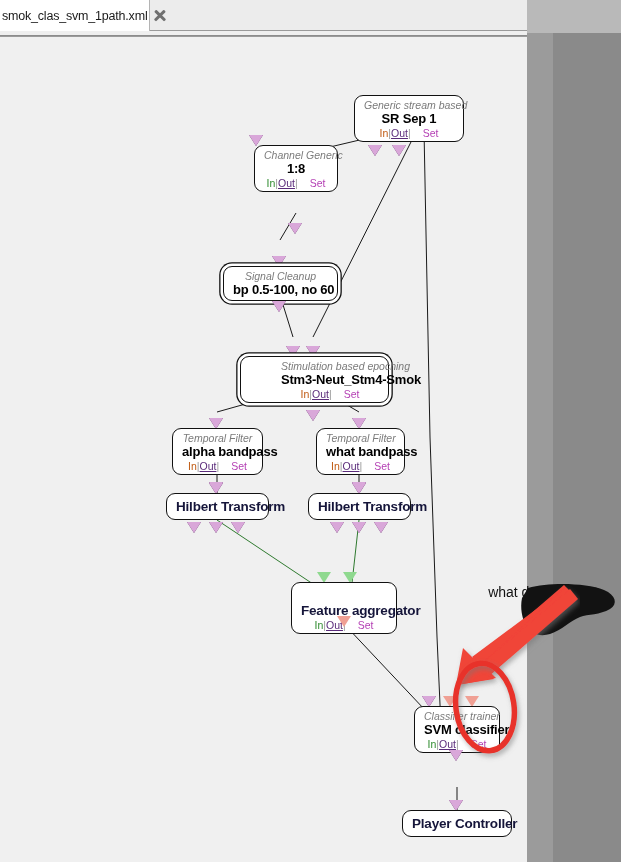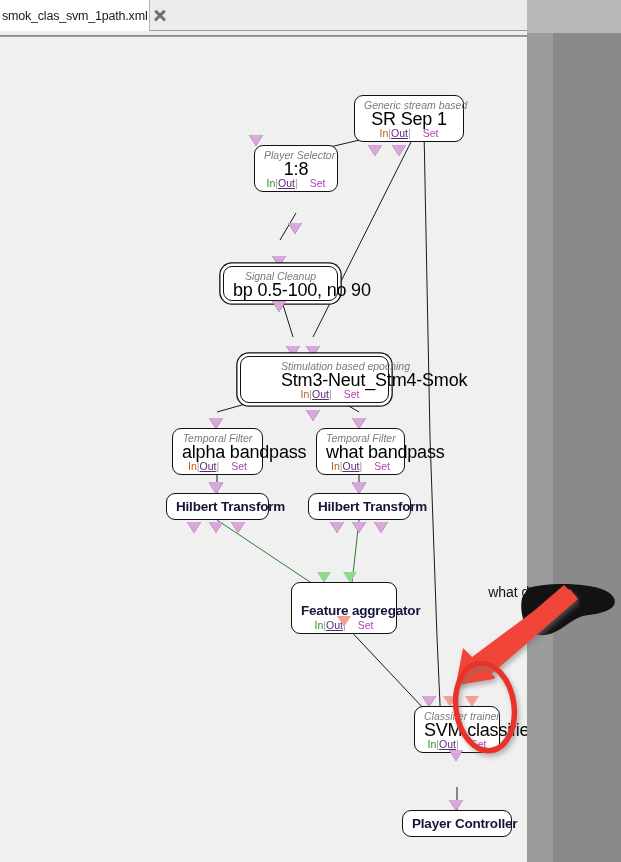--- a/index.html
+++ b/index.html
@@ -108,22 +108,22 @@
     box-shadow: 0 0 0 2.5px #ffffff, 0 0 0 3.8px #111;
   }
   .node .subtitle {
     font-size: 10.5px;
     font-style: italic;
     color: #7b7b7b;
     line-height: 12px;
     white-space: nowrap;
   }
   .node .title {
-    font-size: 18px;
-    font-weight: normal;
+    font-size: 13px;
+    font-weight: bold;
     color: #000;
     line-height: 16px;
     white-space: nowrap;
     letter-spacing: -0.2px;
   }
   .node .title.plain {
     font-weight: bold;
     font-size: 13.5px;
     color: #15153a;
   }
@@ -232,30 +232,30 @@
     <div class="node" style="left:354px; top:58px; width:110px;">
       <div class="subtitle">Generic stream based</div>
       <div class="title">SR Sep 1</div>
       <div class="ports"><span class="p-in-orange">In</span><span class="p-sep">|</span><span class="p-out">Out</span><span class="p-sep">|</span><span class="p-set">Set</span></div>
     </div>
     <div class="tri tri-purple" style="left:368px; top:108px;"></div>
     <div class="tri tri-purple" style="left:392px; top:108px;"></div>
 
     <div class="tri tri-purple" style="left:249px; top:98px;"></div>
     <div class="node" style="left:254px; top:108px; width:84px;">
-      <div class="subtitle">Player Selector</div>
+      <div class="subtitle">Channel Generic</div>
       <div class="title">1:8</div>
       <div class="ports"><span class="p-in">In</span><span class="p-sep">|</span><span class="p-out">Out</span><span class="p-sep">|</span><span class="p-set">Set</span></div>
     </div>
     <div class="tri tri-purple" style="left:288px; top:186px;"></div>
 
     <div class="tri tri-purple" style="left:272px; top:219px;"></div>
     <div class="node double" style="left:223px; top:229px; width:115px;">
       <div class="subtitle">Signal Cleanup</div>
-      <div class="title">bp 0.5-100, no 90</div>
+      <div class="title">bp 0.5-100, no 60</div>
     </div>
     <div class="tri tri-purple" style="left:272px; top:264px;"></div>
 
     <div class="tri tri-purple" style="left:286px; top:309px;"></div>
     <div class="tri tri-purple" style="left:306px; top:309px;"></div>
     <div class="node double" style="left:240px; top:319px; width:149px;padding-left:40px;">
       <div class="subtitle">Stimulation based epoching</div>
       <div class="title">Stm3-Neut_Stm4-Smok</div>
       <div class="ports"><span class="p-in-orange">In</span><span class="p-sep">|</span><span class="p-out">Out</span><span class="p-sep">|</span><span class="p-set">Set</span></div>
     </div>

